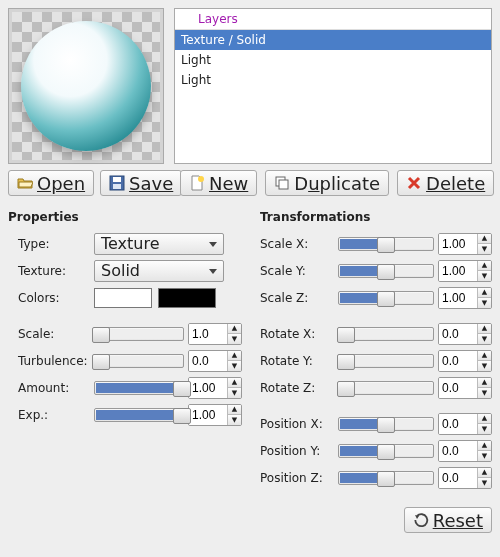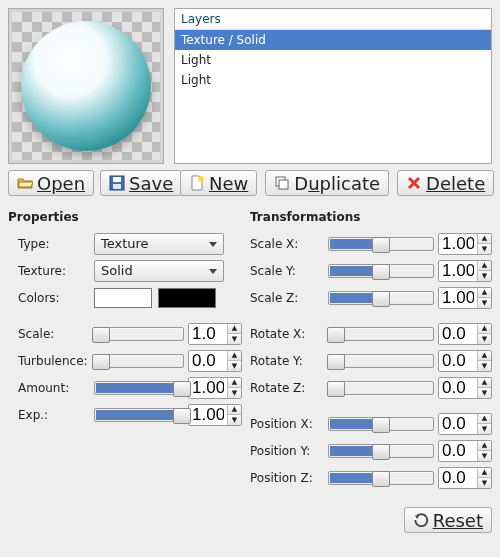--- a/index.html
+++ b/index.html
@@ -37,23 +37,23 @@
     box-shadow: 0 5px 10px rgba(0,0,0,0.25);
   }
   .layers-box {
     flex: 1;
     border: 1px solid #aaa;
     background: #ffffff;
     display: flex; flex-direction: column;
     overflow: hidden;
   }
   .layers-box .header {
-    padding: 3px 6px;
+    padding: 3px 23px;
     border-bottom: 1px solid #ddd;
-    color: #0c4a6e;
+    color: #a21caf;
   }
   .layers-list { flex: 1; }
   .layer-item {
     padding: 3px 6px;
   }
   .layer-item.selected {
     background: #4a7ec8;
     color: #fff;
   }
   .btn-row { display: flex; gap: 6px; margin-bottom: 10px; }
@@ -67,33 +67,33 @@
     height: 26px;
     padding: 0 8px;
     background: linear-gradient(#fdfdfd,#e5e5e5);
     border: 1px solid #a8a8a8;
     border-radius: 3px;
     font-size: 18px;
     cursor: pointer;
   }
   .btn u { text-decoration: underline; }
   .section-heading { font-weight: bold; margin: 4px 0 6px 0; }
-  .panels { display: flex; gap: 8px; }
+  .panels { display: flex; gap: 18px; }
   .panel { flex: 1; }
   .panel.left { flex: 0 0 234px; }
   .row { display:flex; align-items:center; gap:6px; height: 27px;}
   .row label { width: 70px; }
   select, .combo {
     flex:1; max-width: 130px;
     height: 22px;
     background: linear-gradient(#fdfdfd,#e5e5e5);
     border: 1px solid #999;
     border-radius: 2px;
     padding: 0 18px 0 6px;
-    font-size: 13px;
+    font-size: 16px;
     position: relative;
     display:flex; align-items:center;
   }
   .combo::after {
     content:""; position:absolute; right:6px; top:8px;
     border-left:4px solid transparent; border-right:4px solid transparent;
     border-top:5px solid #444;
   }
   .swatch {
     width: 58px; height: 20px;
@@ -118,21 +118,21 @@
     background: linear-gradient(#fbfbfb,#d6d6d6);
     border:1px solid #888; border-radius:2px;
     transform: translateX(-50%);
   }
   .spin {
     width: 54px; height:22px; display:flex;
     border:1px solid #999; background:#fff; border-radius:2px;
     overflow:hidden;
   }
   .spin input {
-    flex:1; border:0; width:30px; text-align:left; padding:0 3px; font-size:17px;
+    flex:1; border:0; width:30px; text-align:left; padding:0 3px; font-size:12px;
     background:#fff; outline:none;
   }
   .spin .arrows { width:14px; display:flex; flex-direction:column; border-left:1px solid #bbb; }
   .spin .arrows div { flex:1; display:flex; align-items:center; justify-content:center; font-size:7px; background:linear-gradient(#fdfdfd,#e4e4e4); }
   .spin .arrows div:first-child { border-bottom:1px solid #bbb; }
   .trans .row label { width:72px; }
   hr.gap { border:0; border-top:1px solid transparent; margin:4px 0;}
   .footer { display:flex; justify-content:flex-end; gap:10px; margin-top:16px; }
   .footer .btn { min-width: 84px; }
   .svg-ic svg { width:16px; height:16px; display:block; }

